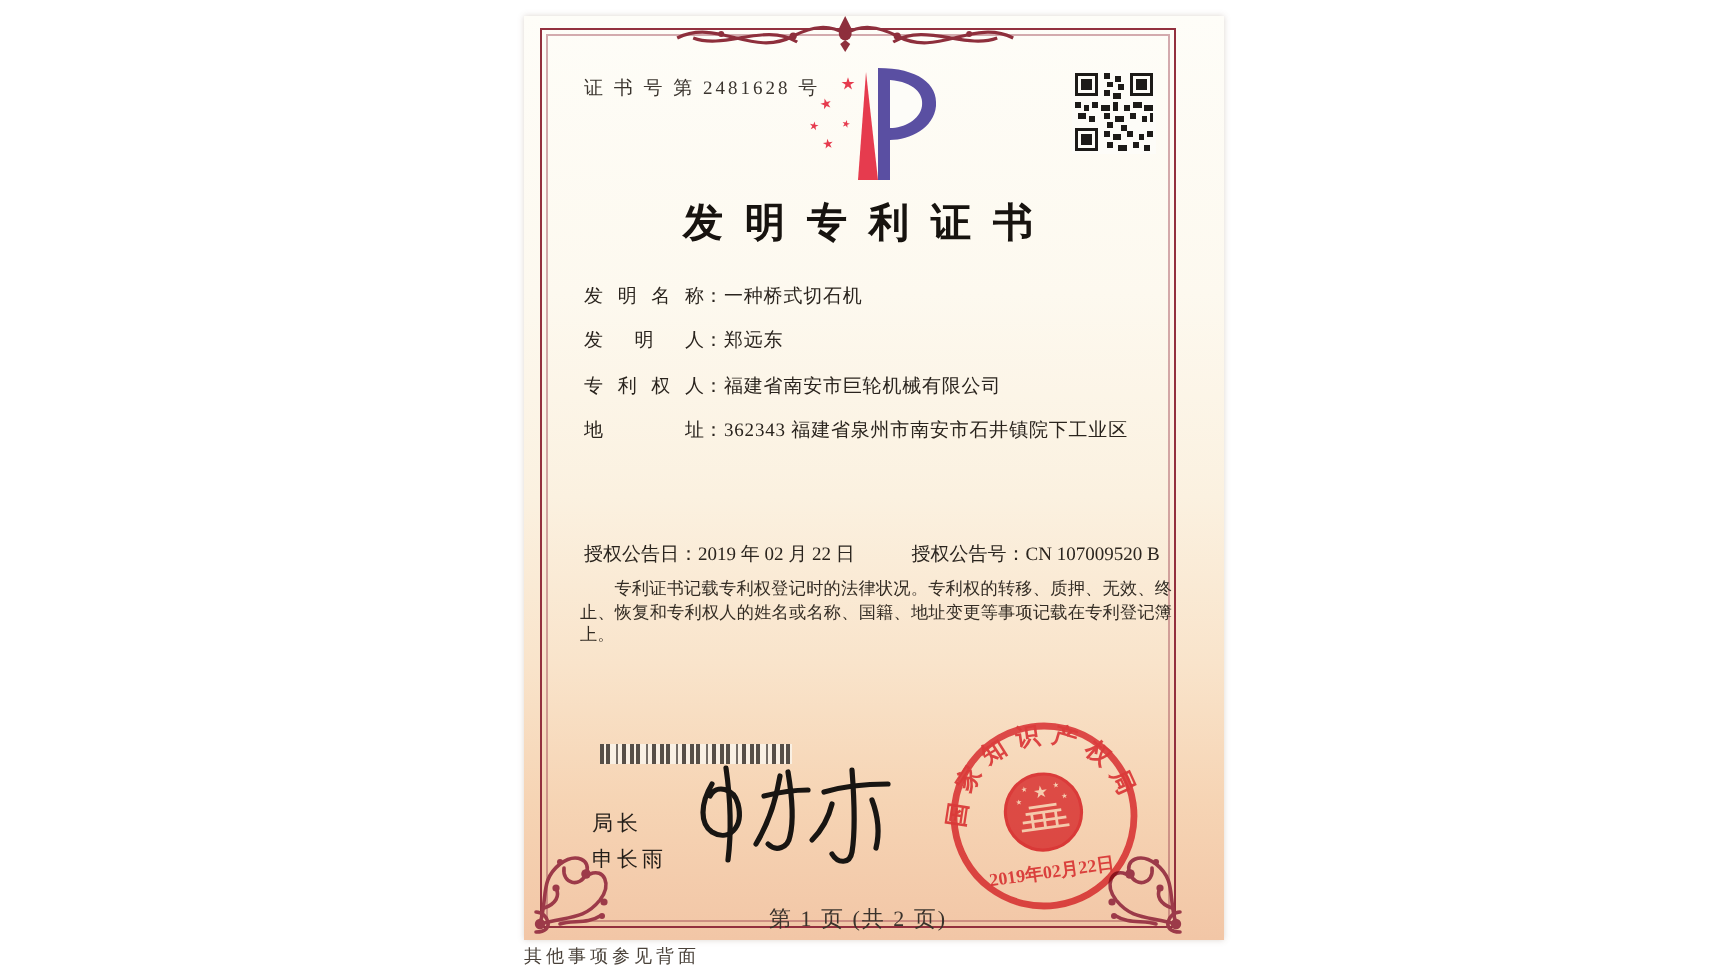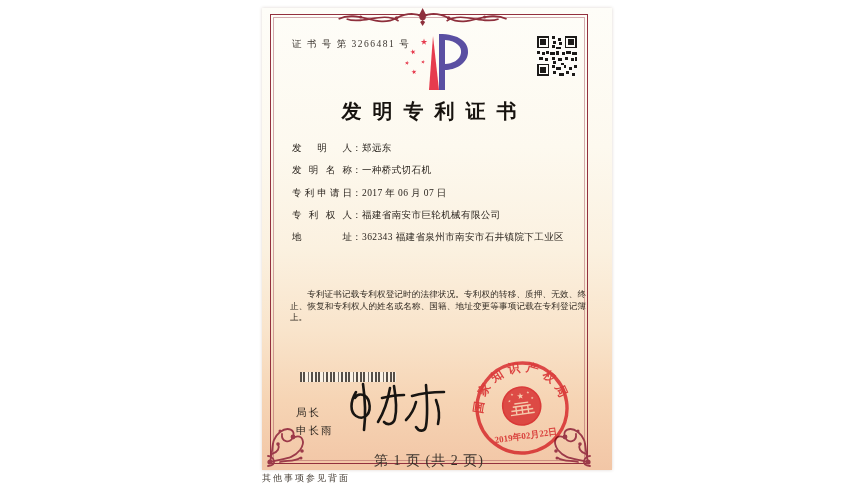--- a/index.html
+++ b/index.html
@@ -45,21 +45,21 @@
   .paras{position:absolute;left:28px;top:281px;width:296px;font-size:8.6px;line-height:11.6px;color:#332c24;}
   .paras p{margin:0 0 1px 0;text-indent:2em;text-align:justify;}
   
   .barcode{
     position:absolute;left:38px;top:364px;width:96px;height:10px;opacity:.8;
     background:repeating-linear-gradient(90deg,#2e2c2a 0 2px,#faf6ee 2px 3px,#2e2c2a 3px 5px,#faf6ee 5px 8px,#555250 8px 9px,#faf6ee 9px 11px,#2e2c2a 11px 13px,#faf6ee 13px 15px);
   }
   .signoff{position:absolute;left:34px;top:396px;font-size:10.5px;line-height:18px;letter-spacing:2px;color:#221d18;font-family:Liberation Serif, serif;}
   .signature{position:absolute;left:80px;top:372px;width:108px;height:56px;}
   .seal{position:absolute;left:210px;top:350px;width:100px;height:100px;transform:rotate(-8deg);mix-blend-mode:multiply;opacity:.95;}
-  .page-footer{position:absolute;left:0;right:16px;top:444px;text-align:center;font-size:14px;letter-spacing:1px;color:#3a332c;}
+  .page-footer{position:absolute;left:0;right:16px;top:444px;text-align:center;font-size:11px;letter-spacing:1px;color:#3a332c;}
   .below-caption{position:absolute;left:262px;width:350px;top:472px;text-align:left;font-size:9px;letter-spacing:2px;color:#4a423a;}
 </style>
 </head>
 <body>
 
 <div class="stage">
 
   <div class="paper">
 
     <div class="frame">
@@ -112,21 +112,21 @@
       <g fill="#9c3a49">
         <circle cx="29" cy="33" r="2.4"></circle>
           <circle cx="14" cy="40" r="1.8"></circle>
         <circle cx="38" cy="47" r="1.8"></circle>
           <circle cx="6" cy="58" r="2.6"></circle>
         <circle cx="37" cy="54" r="1.5"></circle>
           <circle cx="16" cy="27" r="1.5"></circle>
       </g>
     </svg>
 
-    <div class="cert-no">证 书 号 第 3266481 号</div>
+    <div class="cert-no">证 书 号 第 2481628 号</div>
 
     <svg class="logo" viewBox="0 0 78 64">
       <defs>
         <polygon id="star" points="0,-1 0.224,-0.309 0.951,-0.309 0.363,0.118 0.588,0.809 0,0.382 -0.588,0.809 -0.363,0.118 -0.951,-0.309 -0.224,-0.309"></polygon>
       </defs>
       <path d="M40,2 C60,2 70,10 69,21 C68,32 56,38 46,38 L46,58 L40,58 Z" fill="#5a4fa2"></path>
       <path d="M46,8 C58,9 63,15 62,21 C61,28 53,32 46,32 Z" fill="#fdfcf8"></path>
       <path d="M34,4 L40,58 L30,58 Z" fill="#e63b4e"></path>
       <use href="#star" transform="translate(25,10) scale(3.4)" fill="#e63b4e"></use>
       <use href="#star" transform="translate(14,20) scale(2.8) rotate(-15)" fill="#e63b4e"></use>
@@ -176,36 +176,37 @@
           <rect x="16" y="26" width="3" height="2"></rect>
           <rect x="21" y="25" width="2" height="2"></rect>
         <rect x="25" y="26" width="2" height="2"></rect>
       </g>
     </svg>
 
     <div class="title">发明专利证书</div>
 
     <div class="fields">
       <div class="field-row">
+        <span class="f-label">发 明 名 称</span><span class="f-sep">：</span><span class="f-value">一种桥式切石机</span>
+      </div>
+      <div class="field-row">
         <span class="f-label">发 明 人</span><span class="f-sep">：</span><span class="f-value">郑远东</span>
       </div>
       <div class="field-row">
-        <span class="f-label">发 明 名 称</span><span class="f-sep">：</span><span class="f-value">一种桥式切石机</span>
-      </div>
-      <div class="field-row">
-        <span class="f-label">专利申请日</span><span class="f-sep">：</span><span class="f-value">2017 年 06 月 07 日</span>
-      </div>
-      <div class="field-row">
         <span class="f-label">专 利 权 人</span><span class="f-sep">：</span><span class="f-value">福建省南安市巨轮机械有限公司</span>
       </div>
       <div class="field-row">
         <span class="f-label">地 址</span><span class="f-sep">：</span><span class="f-value">362343 福建省泉州市南安市石井镇院下工业区</span>
       </div>
     </div>
 
+    <div class="grant-row">
+      <span class="cell1"><span>授权公告日</span><span>：</span><span>2019 年 02 月 22 日</span></span>
+      <span class="cell2"><span>授权公告号</span><span>：</span><span>CN 107009520 B</span></span>
+    </div>
 
     <div class="paras">
       <p>专利证书记载专利权登记时的法律状况。专利权的转移、质押、无效、终止、恢复和专利权人的姓名或名称、国籍、地址变更等事项记载在专利登记簿上。</p>
     </div>
 
     <div class="barcode"></div>
 
     <div class="signoff">
       <div>局长</div>
       <div>申长雨</div>

